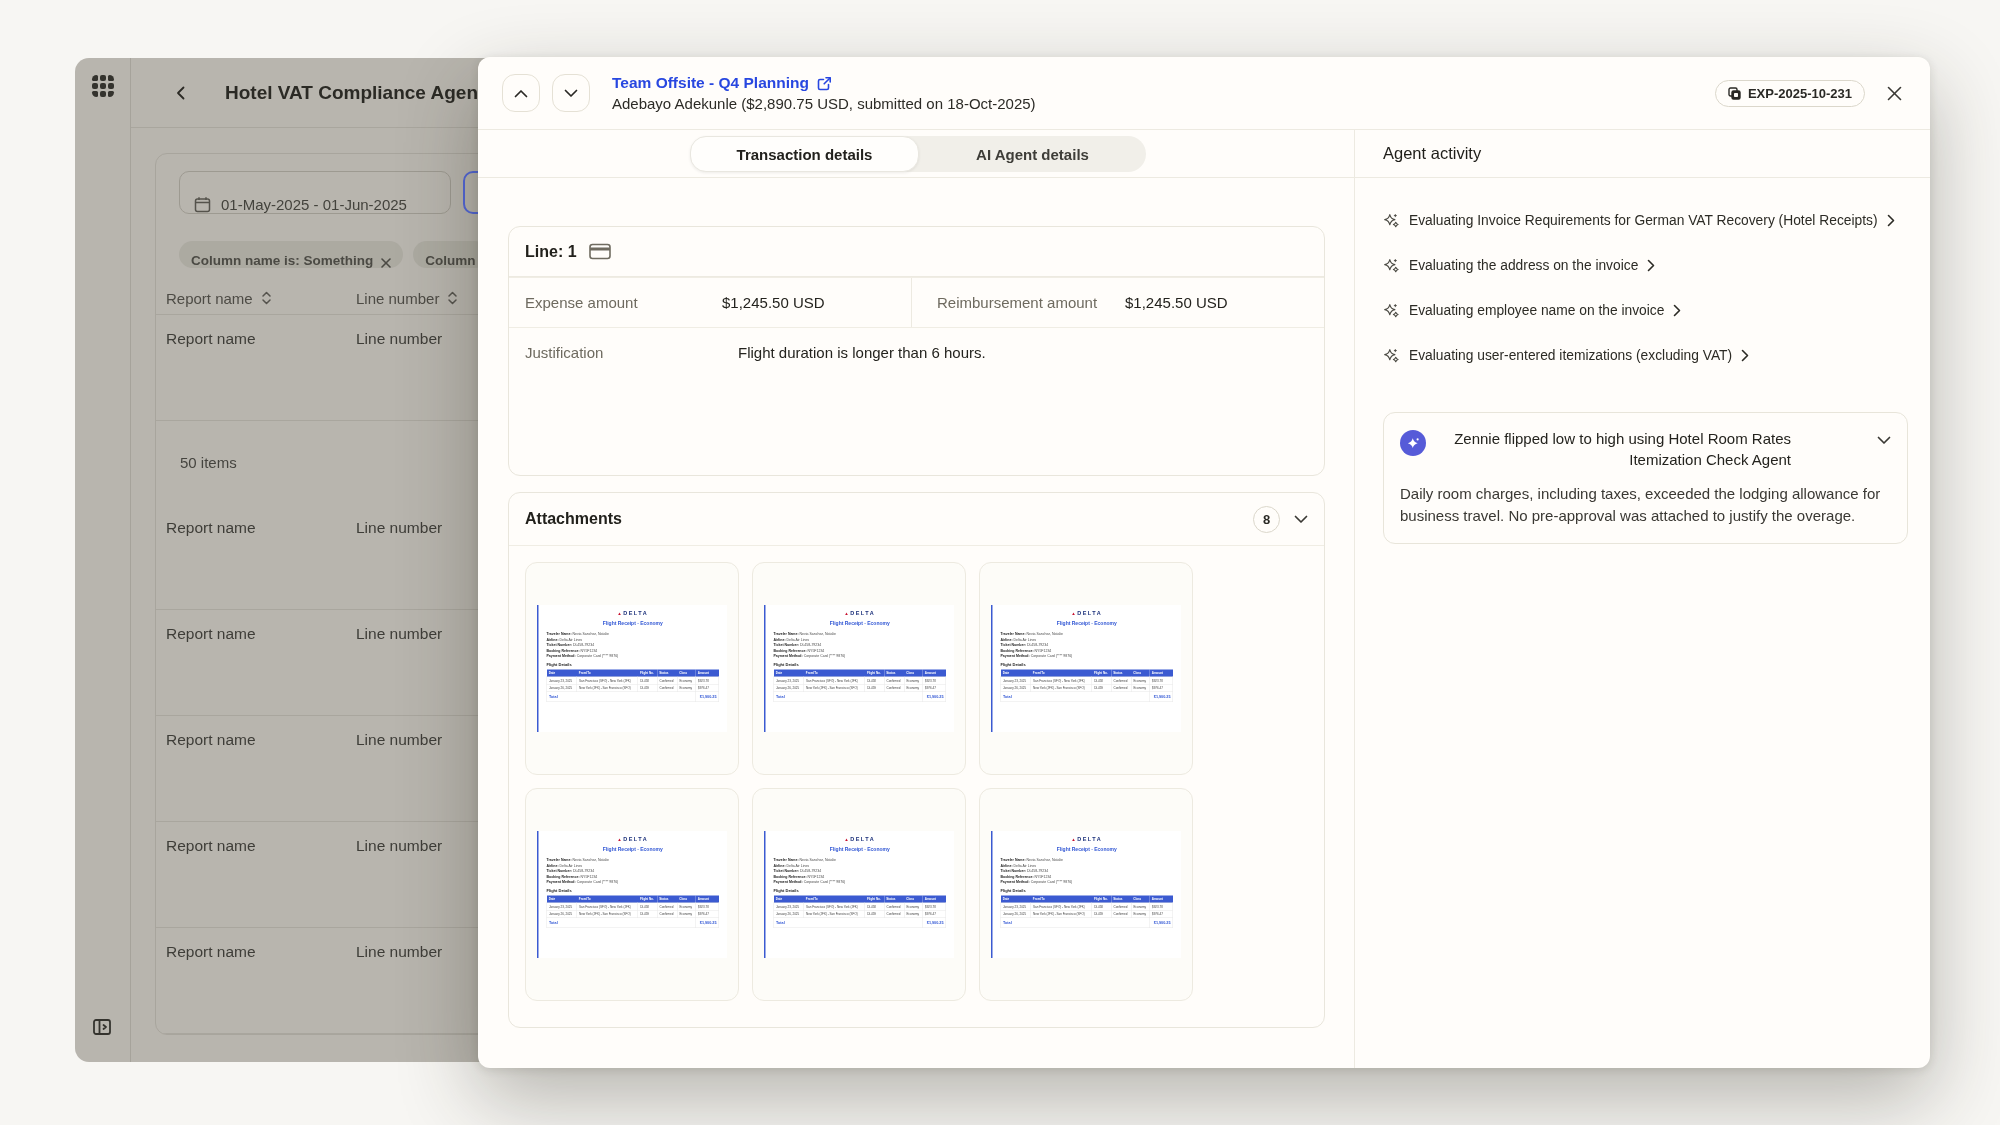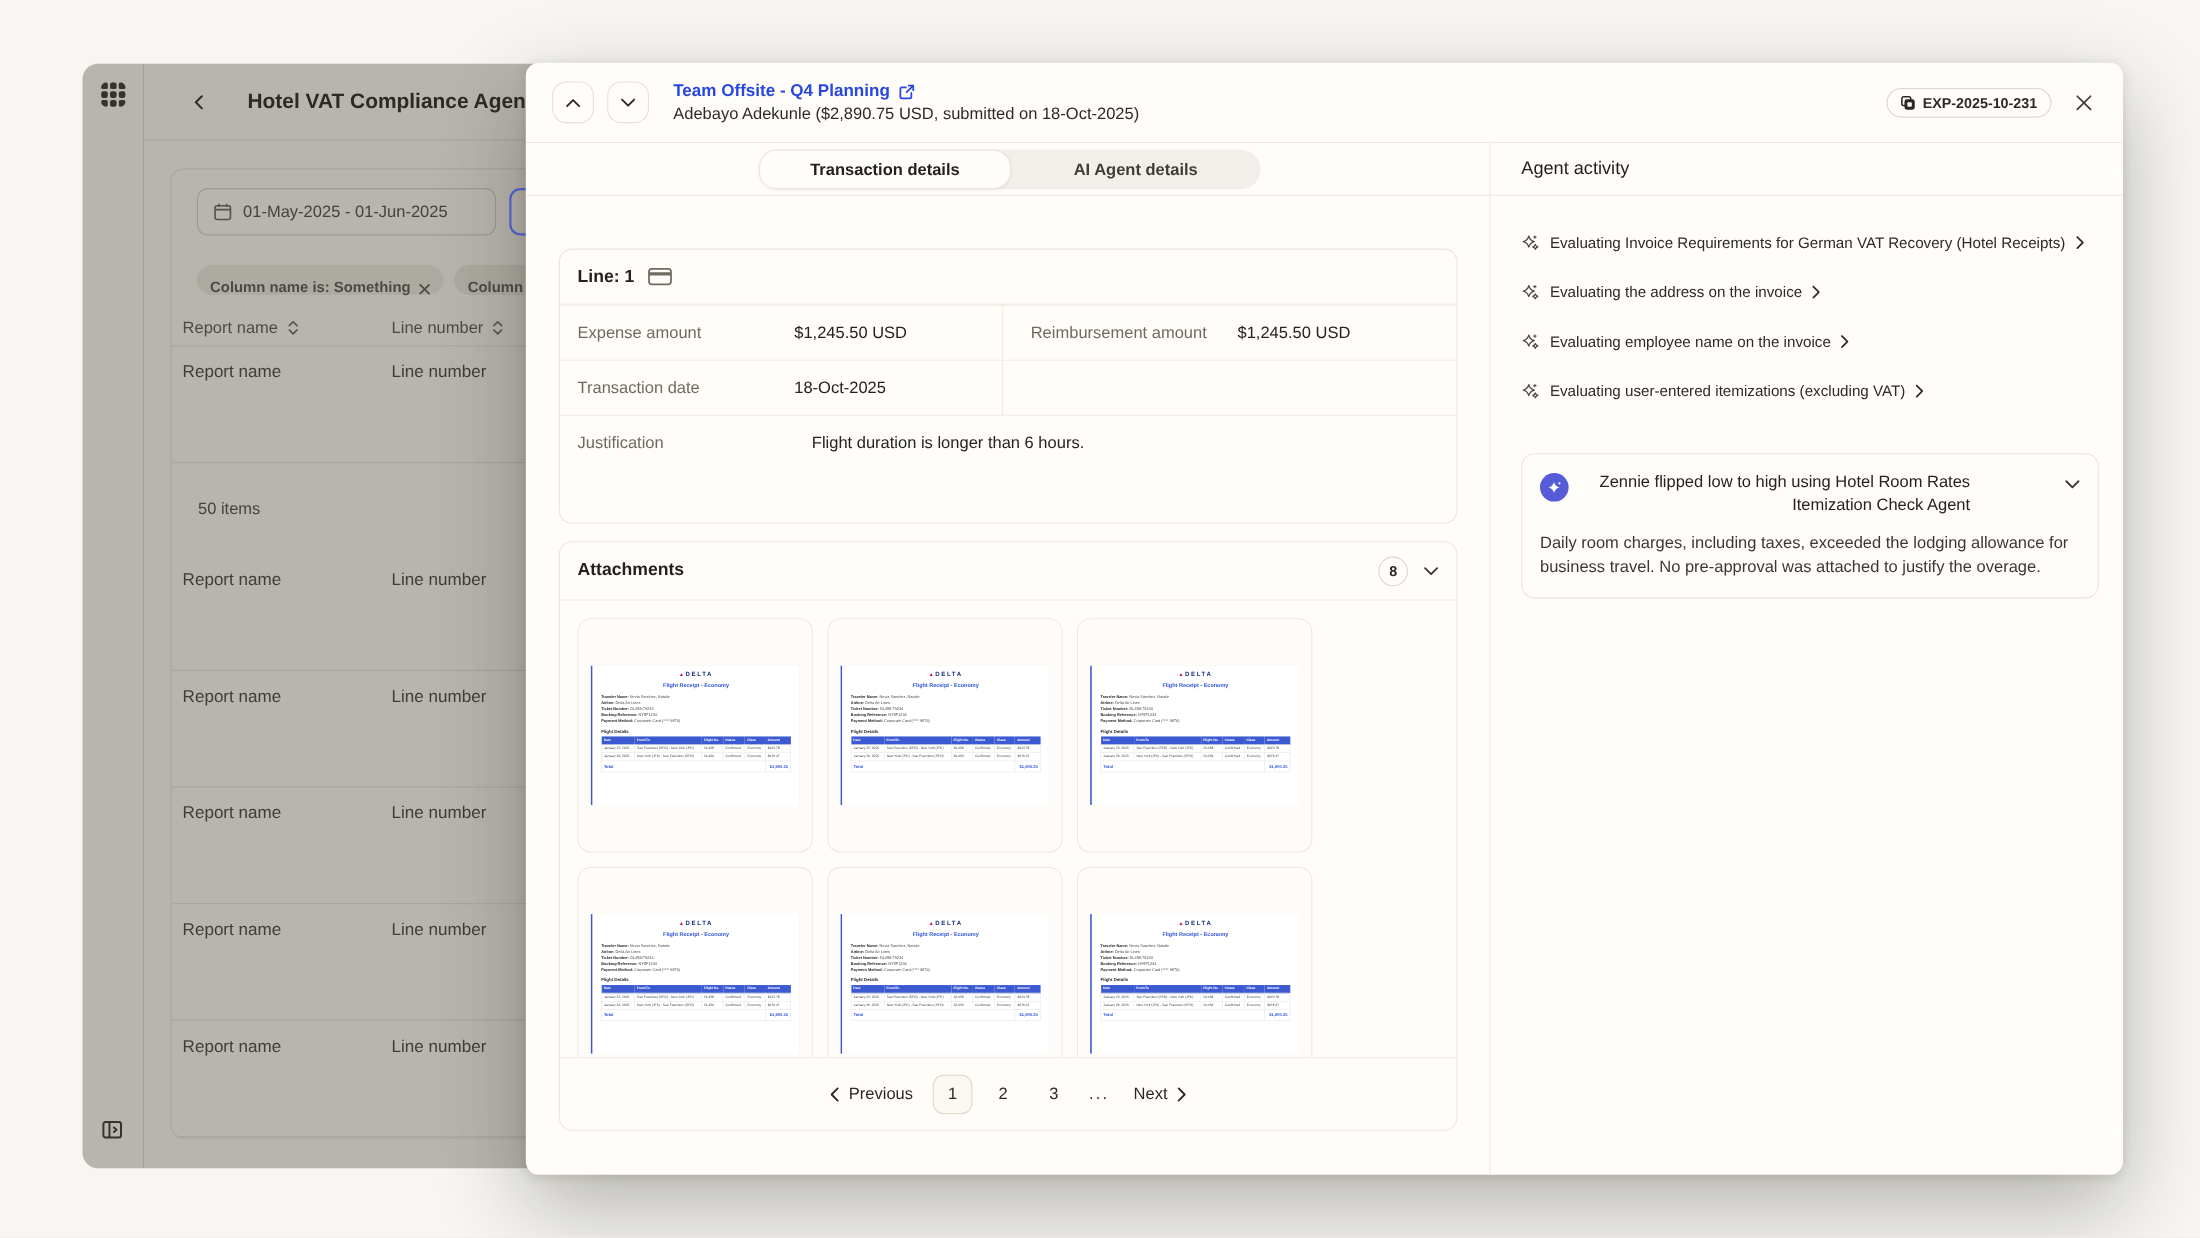--- a/index.html
+++ b/index.html
@@ -22,21 +22,21 @@
   .bg-grid-icon span:nth-child(7){border-radius:2px 2px 2px 6px}
   .bg-grid-icon span:nth-child(9){border-radius:2px 2px 6px 2px}
   .bg-panel-icon{ position:absolute; left:17px; bottom:25px; }
   .bg-main{ flex:1; position:relative; }
   .bg-header{ height:70px; border-bottom:1px solid #a9a69e; display:flex; align-items:center;
     padding-left:42px; gap:36px; }
   .bg-title{ font-size:19px; font-weight:700; color:#2b2a25; white-space:nowrap; overflow:hidden; }
   .bg-card{ position:absolute; left:24px; top:95px; right:-30px; bottom:27px;
     border:1px solid #a8a59d; border-radius:12px; overflow:hidden; }
   .bg-dateinput{ position:absolute; left:23px; top:17px; width:272px; height:43px;
-    border:1px solid #9d9a91; border-radius:10px; display:flex; align-items:center;
+    border:1px solid #9d9a91; border-radius:10px; display:flex; align-items:flex-end;
     gap:10px; padding:0 14px; color:#44433d; font-size:15px; }
   .bg-sliver{ position:absolute; left:307px; top:17px; width:26px; height:43px;
     border:2px solid #5166d8; border-radius:10px; }
   .bg-chips{ position:absolute; left:23px; top:87px; display:flex; gap:10px; }
   .bg-chip{ height:27px; background:#acaaa1; border-radius:14px; display:flex; align-items:flex-end;
     gap:8px; padding:0 12px; font-size:13.5px; font-weight:600; color:#4b4a44; white-space:nowrap; }
   .bg-table{ position:absolute; left:0; right:0; top:128px; bottom:0; display:flex; flex-direction:column; }
   .bg-thead{ height:33px; border-bottom:1px solid #a9a69e; display:flex; align-items:center;
     font-size:15px; color:#4d4b45; }
   .bg-col1{ width:200px; padding-left:10px; display:flex; align-items:center; gap:8px; }
@@ -316,30 +316,20 @@
             <div class="lc-row">
               <div class="lc-half">
                 <div class="lc-label">Expense amount</div>
                 <div class="lc-value">$1,245.50 USD</div>
               </div>
               <div class="lc-half right">
                 <div class="lc-label">Reimbursement amount</div>
                 <div class="lc-value">$1,245.50 USD</div>
               </div>
             </div>
-            <div class="lc-row">
-              <div class="lc-half">
-                <div class="lc-label">Transaction date</div>
-                <div class="lc-value">18-Oct-2025</div>
-              </div>
-              <div class="lc-half right">
-                <div class="lc-label"></div>
-                <div class="lc-value"></div>
-              </div>
-            </div>
             <div class="lc-just">
               <div class="lc-label">Justification</div>
               <div class="lc-value">Flight duration is longer than 6 hours.</div>
             </div>
           </div>
 
           <div class="attach-card">
             <div class="ac-header">
               <span>Attachments</span>
               <div class="ac-right">
@@ -620,38 +610,20 @@
                       <tr class="r-total">
                         <td colspan="5">Total</td>
                         <td class="r-amt">$1,900.25</td>
                       </tr>
                     </tbody>
                       </table>
                   </div>
                 </div>
               </div>
               </div>
-            <div class="pagination">
-              <button class="pg-prev">
-                <svg width="9" height="14" viewBox="0 0 9 14" fill="none" stroke="#2a2925" stroke-width="1.7" stroke-linecap="round" stroke-linejoin="round">
-                    <path d="M7.5 1.5 L2 7 L7.5 12.5"></path>
-                  </svg>
-                <span>Previous</span>
-              </button>
-              <button class="pg-num current">1</button>
-              <button class="pg-num">2</button>
-              <button class="pg-num">3</button>
-              <span class="pg-ellipsis">...</span>
-              <button class="pg-next">
-                <span>Next</span>
-                <svg width="9" height="14" viewBox="0 0 9 14" fill="none" stroke="#2a2925" stroke-width="1.7" stroke-linecap="round" stroke-linejoin="round">
-                    <path d="M1.5 1.5 L7 7 L1.5 12.5"></path>
-                  </svg>
-              </button>
-            </div>
           </div>
         </div>
       </div>
 
       <aside class="agent-panel">
         <div class="ap-header">Agent activity</div>
         <div class="ap-items">
           <div class="ap-item">
             <svg width="17" height="17" viewBox="0 0 20 20" fill="none" stroke="#4b4a43" stroke-width="1.3" stroke-linejoin="round">
               <path d="M8 3 Q9.2 8 14 9 Q9.2 10 8 15 Q6.8 10 2 9 Q6.8 8 8 3 Z"></path>

